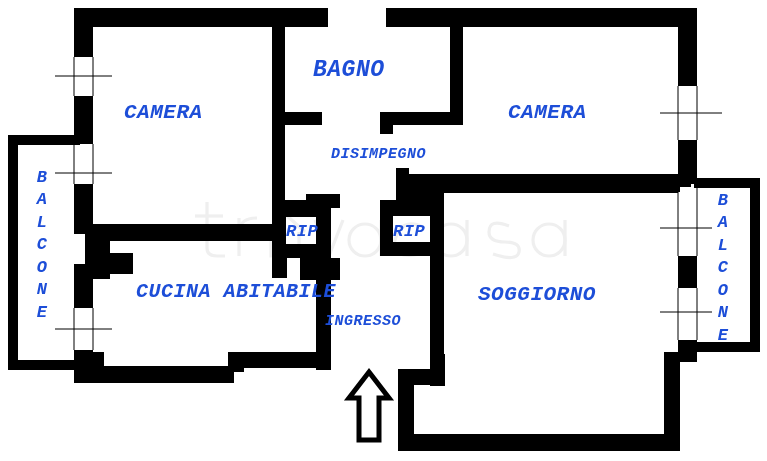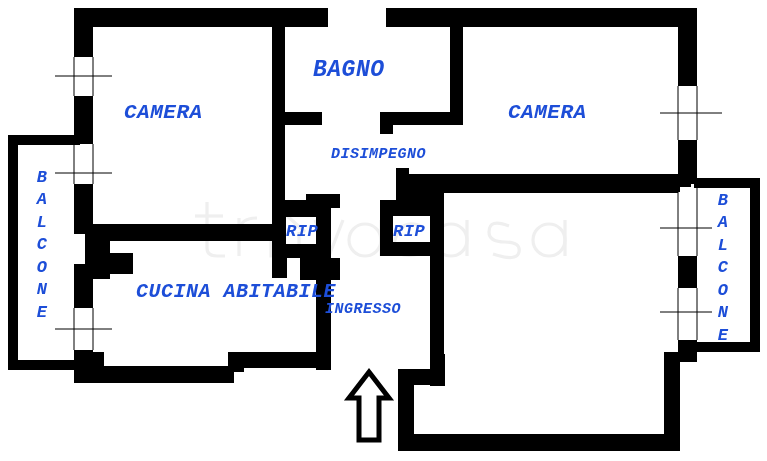--- a/index.html
+++ b/index.html
@@ -214,22 +214,23 @@
 
   <div class="room-label lbl-rip" style="left:286px;top:222px;">RIP</div>
 
   <div class="room-label lbl-rip" style="left:393px;top:222px;">RIP</div>
 
   <div class="room-label lbl-cucina" style="left:136px;top:280px;">
     <span>CUCINA</span>
     <span>ABITABILE</span>
   </div>
 
-  <div class="room-label lbl-ingresso" style="left:325px;top:301px;">INGRESSO</div>
-
+  <div class="room-label lbl-ingresso" style="left:325px;top:313px;">INGRESSO</div>
+
+  <div class="room-label lbl-soggiorno" style="left:478px;top:283px;">SOGGIORNO</div>
 
   <div class="room-label lbl-balcone" style="left:31px;top:167px;width:22px;">
     <span>B</span>
     <span>A</span>
     <span>L</span>
     <span>C</span>
     <span>O</span>
     <span>N</span>
     <span>E</span>
   </div>

